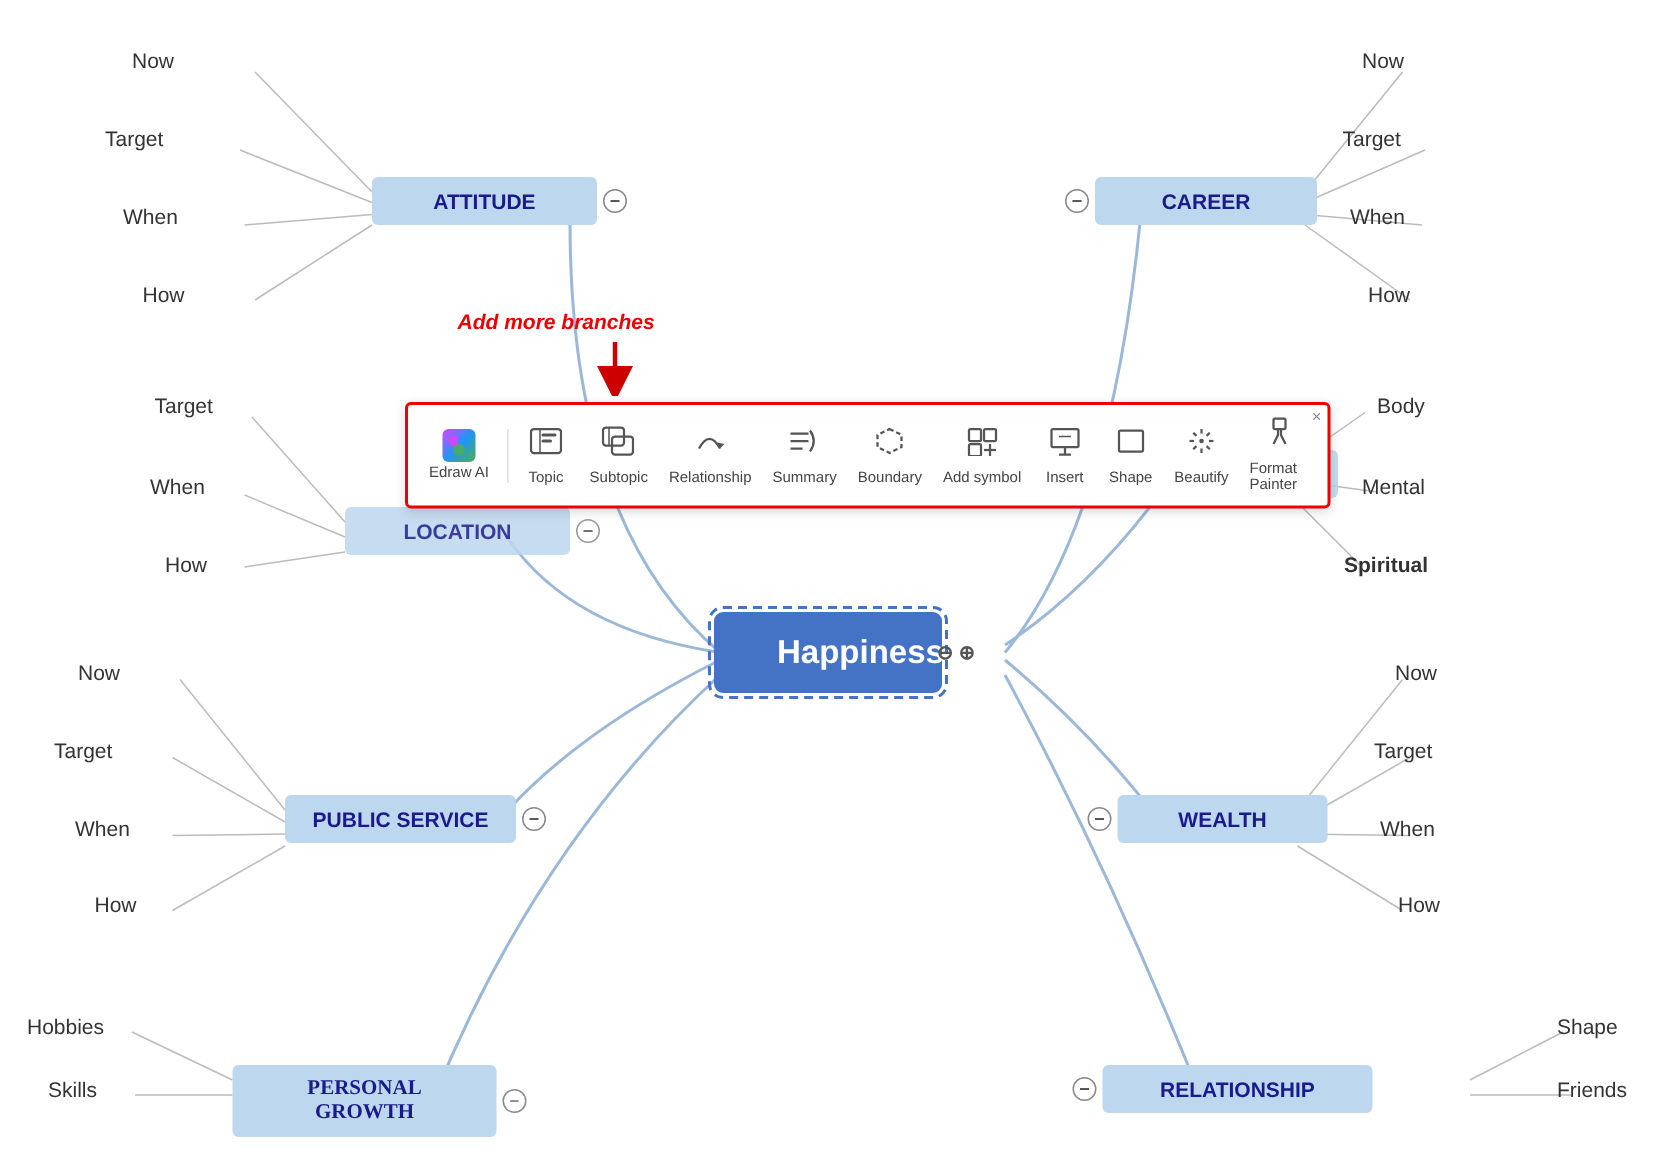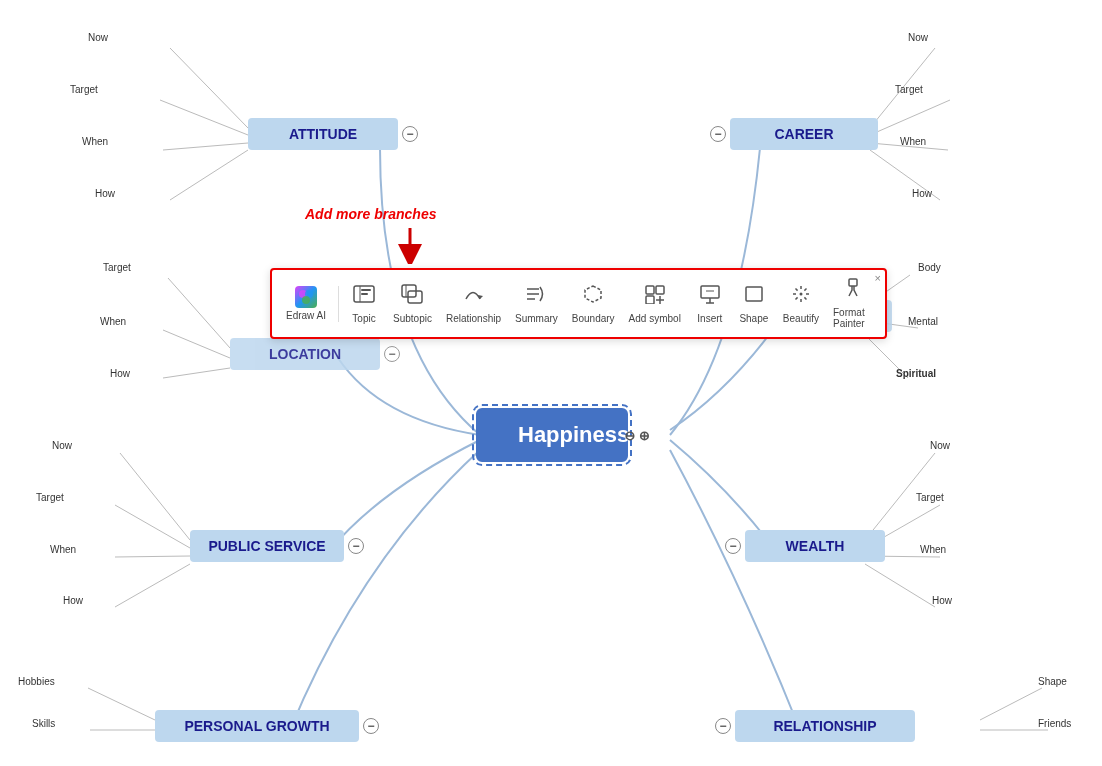--- a/index.html
+++ b/index.html
@@ -69,21 +69,21 @@
     }
 
     
     .branch-node.left .minus-btn { right: -20px; }
     
     .branch-node.right .minus-btn { left: -20px; }
 
     
     .leaf-label {
       position: absolute;
-      font-size: 10px;
+      font-size: 14px;
       color: #333;
       z-index: 4;
     }
 
     
     .toolbar-popup {
       position: absolute;
       top: 268px;
       left: 270px;
       background: white;
@@ -271,21 +271,21 @@
 <div class="branch-node left" style="top:530px; left:190px; width:154px;">
   <span>PUBLIC SERVICE</span>
   <span class="minus-btn">−</span>
 </div>
 
 <div class="leaf-label" style="top:440px; left:52px;">Now</div>
 <div class="leaf-label" style="top:492px; left:36px;">Target</div>
 <div class="leaf-label" style="top:544px; left:50px;">When</div>
 <div class="leaf-label" style="top:595px; left:63px;">How</div>
 
-<div class="branch-node left" style="top:710px; left:155px; width:204px;">
+<div class="branch-node left" style="top:710px; left:155px; width:176px;font-family:Liberation Serif, serif;">
   <span>PERSONAL GROWTH</span>
   <span class="minus-btn">−</span>
 </div>
 
 <div class="leaf-label" style="top:676px; left:18px;">Hobbies</div>
 <div class="leaf-label" style="top:718px; left:32px;">Skills</div>
 
 <div class="branch-node right" style="top:118px; left:730px; width:148px;">
   <span>CAREER</span>
   <span class="minus-btn">−</span>

